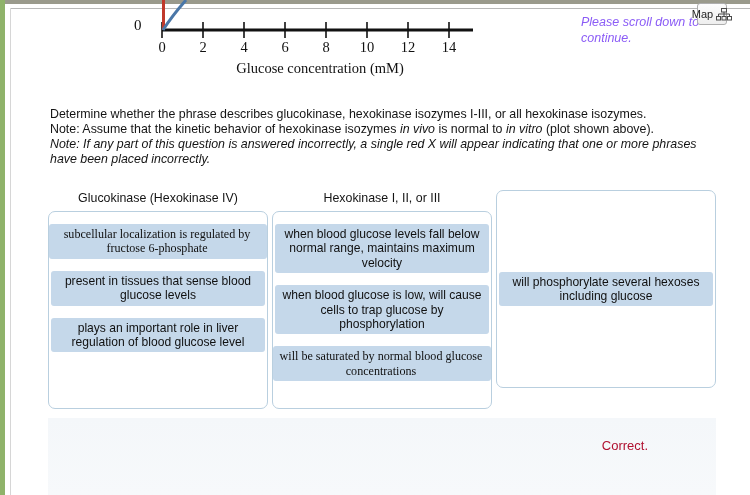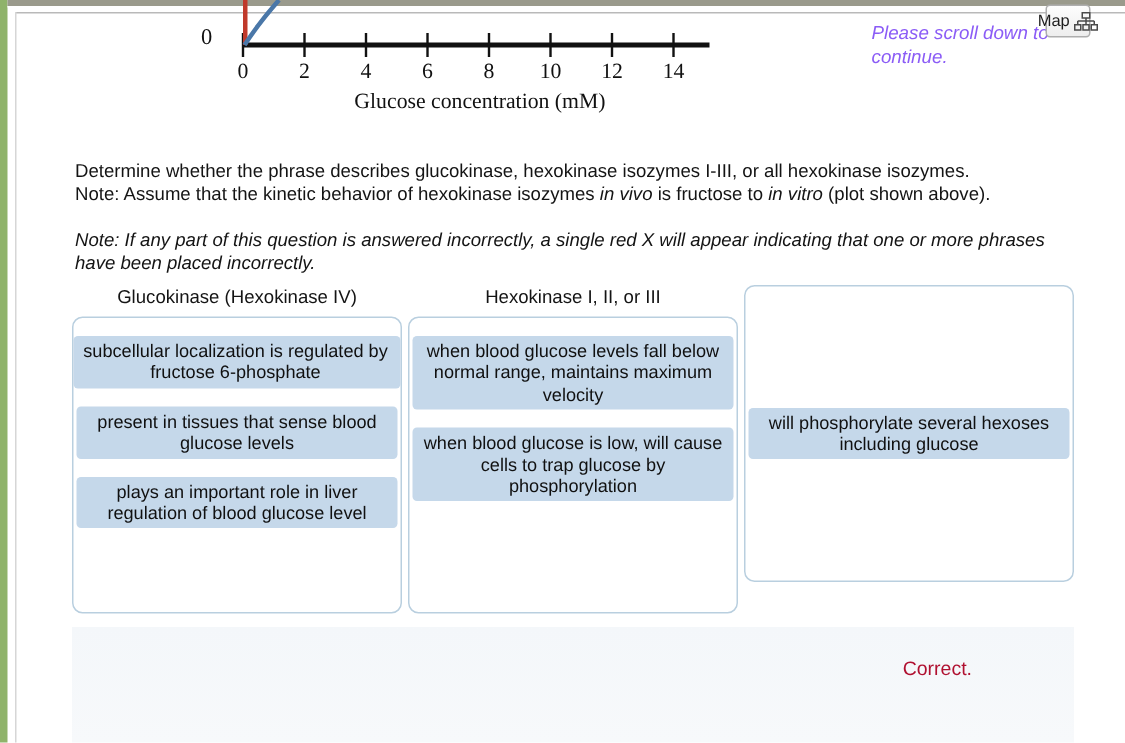--- a/index.html
+++ b/index.html
@@ -111,21 +111,20 @@
   
   #instructions {
     position: absolute;
     left: 50px; top: 107px;
     width: 670px;
     font-size: 12.4px;
     line-height: 15px;
     color: #141414;
   }
   #instructions .note-block {
-    margin-top: 16px;
     font-style: italic;
   }
   .it { font-style: italic; }
 
   
   #categories {
     position: absolute;
     left: 48px; top: 190px;
     width: 668px;
     display: flex;
@@ -162,21 +161,21 @@
     background: #c5d8ea;
     border-radius: 3px;
     color: #101010;
     font-size: 12.1px;
     line-height: 14.4px;
     text-align: center;
     padding: 3px 7px;
     margin: 6px 0;
     max-width: 214px;
   }
-  .phrase.wide { max-width: 222px; padding-left: 0; padding-right: 2px; }
+  .phrase.wide { max-width: 222px; padding-left: 0; padding-right: 2px; font-family: Liberation Serif, serif; }
 
   
   #feedback-panel {
     position: absolute;
     left: 48px; top: 418px;
     width: 668px; height: 77px;
     background: linear-gradient(to bottom, #f4f7fa 0%, #f7f9fb 100%);
   }
   #feedback-text {
     position: absolute;
@@ -243,40 +242,41 @@
         <line x1="13.5" y1="6" x2="13.5" y2="8" stroke="#4a4a4a" stroke-width="1"></line>
         <rect x="0.5" y="8.5" width="4" height="3.5" fill="none" stroke="#4a4a4a" stroke-width="1"></rect>
         <rect x="6" y="8.5" width="4" height="3.5" fill="none" stroke="#4a4a4a" stroke-width="1"></rect>
         <rect x="11.5" y="8.5" width="4" height="3.5" fill="none" stroke="#4a4a4a" stroke-width="1"></rect>
       </svg>
     </span>
   </div>
 
   <div id="instructions">
     <div>Determine whether the phrase describes glucokinase, hexokinase isozymes I-III, or all hexokinase isozymes.</div>
-    <div><span>Note: Assume that the kinetic behavior of hexokinase isozymes </span><span class="it">in vivo</span><span> is fructose to </span><span class="it">in vitro</span><span> (plot shown above).</span></div>
+    <div><span>Note: Assume that the kinetic behavior of hexokinase isozymes </span><span class="it">in vivo</span><span> is normal to </span><span class="it">in vitro</span><span> (plot shown above).</span></div>
     <div class="note-block">Note: If any part of this question is answered incorrectly, a single red X will appear indicating that one or more phrases have been placed incorrectly.</div>
   </div>
 
   <div id="categories">
 
     <div class="category-col">
       <div class="category-header">Glucokinase (Hexokinase IV)</div>
       <div class="drop-zone">
         <div class="phrase wide">subcellular localization is regulated by fructose 6-phosphate</div>
         <div class="phrase">present in tissues that sense blood glucose levels</div>
         <div class="phrase">plays an important role in liver regulation of blood glucose level</div>
       </div>
     </div>
 
     <div class="category-col">
       <div class="category-header">Hexokinase I, II, or III</div>
       <div class="drop-zone">
         <div class="phrase">when blood glucose levels fall below normal range, maintains maximum velocity</div>
         <div class="phrase">when blood glucose is low, will cause cells to trap glucose by phosphorylation</div>
+        <div class="phrase wide">will be saturated by normal blood glucose concentrations</div>
       </div>
     </div>
 
     <div class="category-col">
       <div class="drop-zone center-items">
         <div class="phrase">will phosphorylate several hexoses including glucose</div>
       </div>
     </div>
 
   </div>

